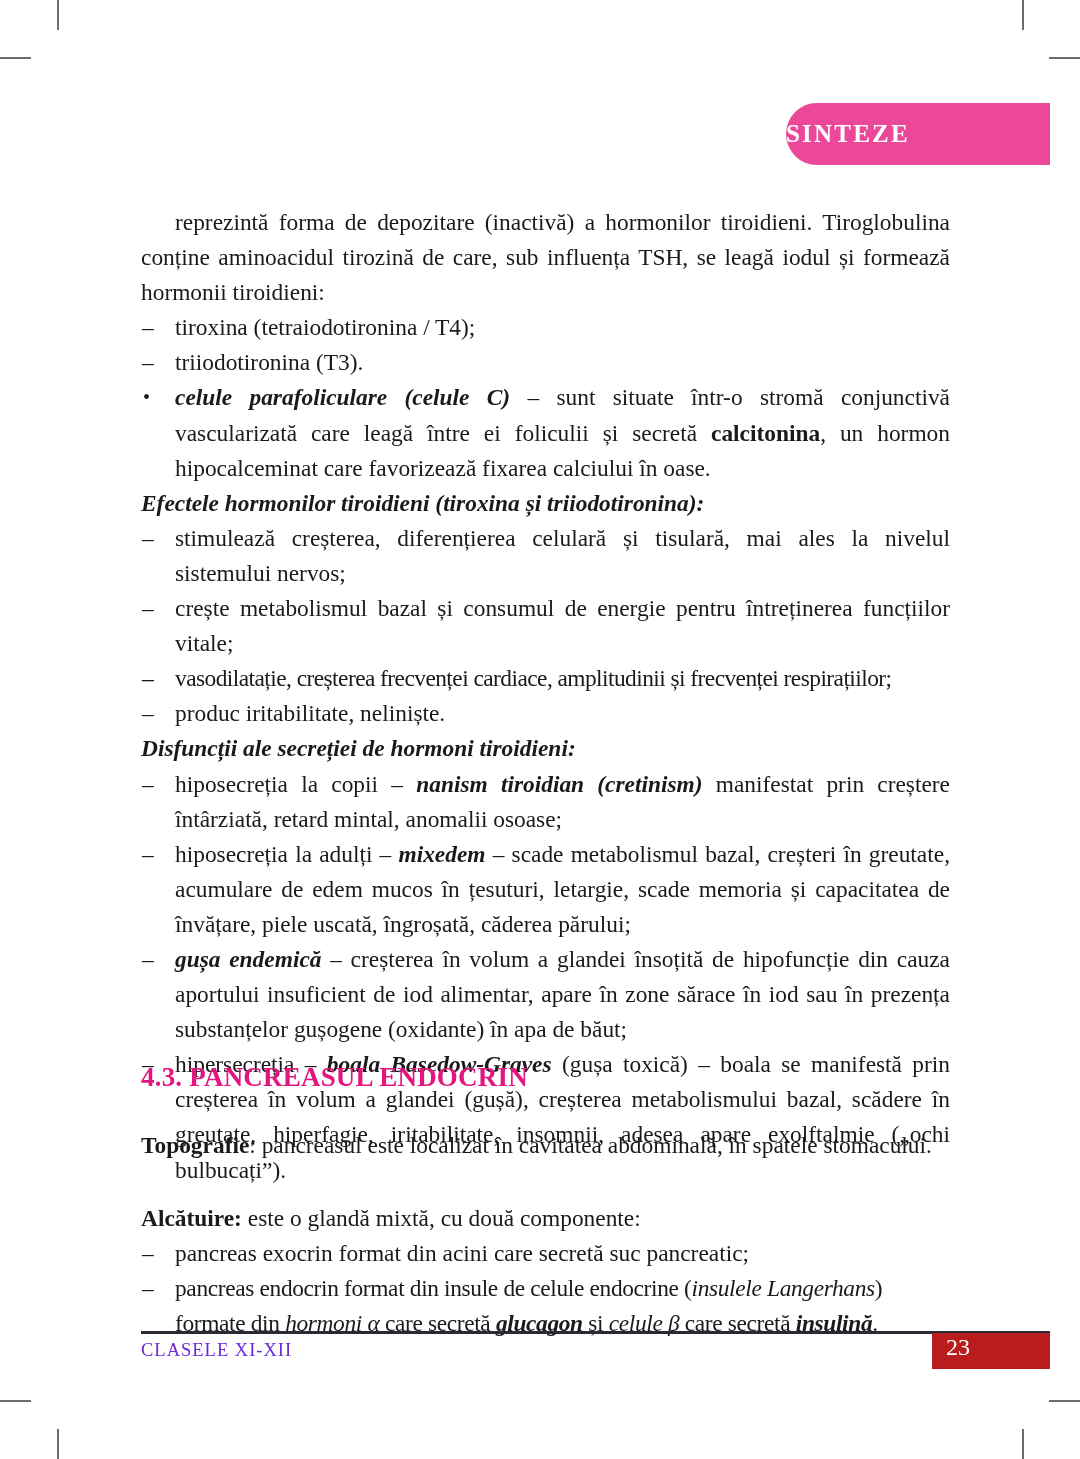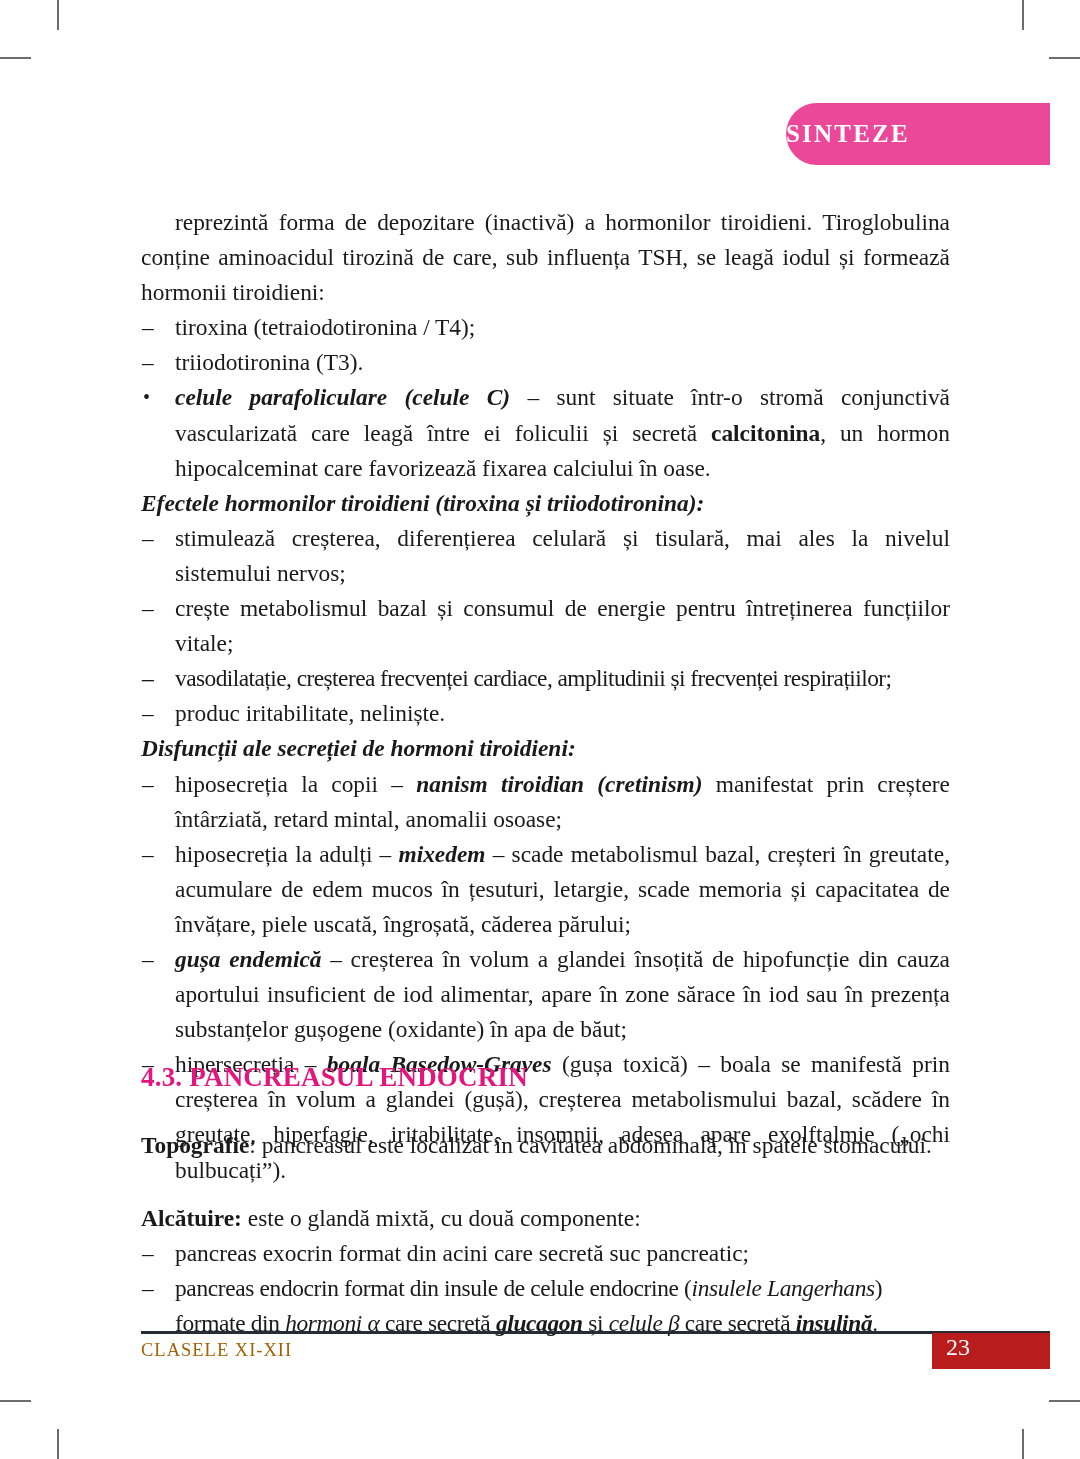--- a/index.html
+++ b/index.html
@@ -136,21 +136,21 @@
     left: 141px;
     top: 1331px;
     width: 909px;
     height: 3px;
     background: #2a2a33;
   }
   .footer-label {
     position: absolute;
     left: 141px;
     top: 1340px;
-    color: #a16207;
+    color: #6d28d9;
     font-size: 18.5px;
     letter-spacing: 1px;
     font-family: "Liberation Serif", "DejaVu Serif", serif;
   }
   .page-number-box {
     position: absolute;
     left: 932px;
     top: 1333px;
     width: 118px;
     height: 36px;

